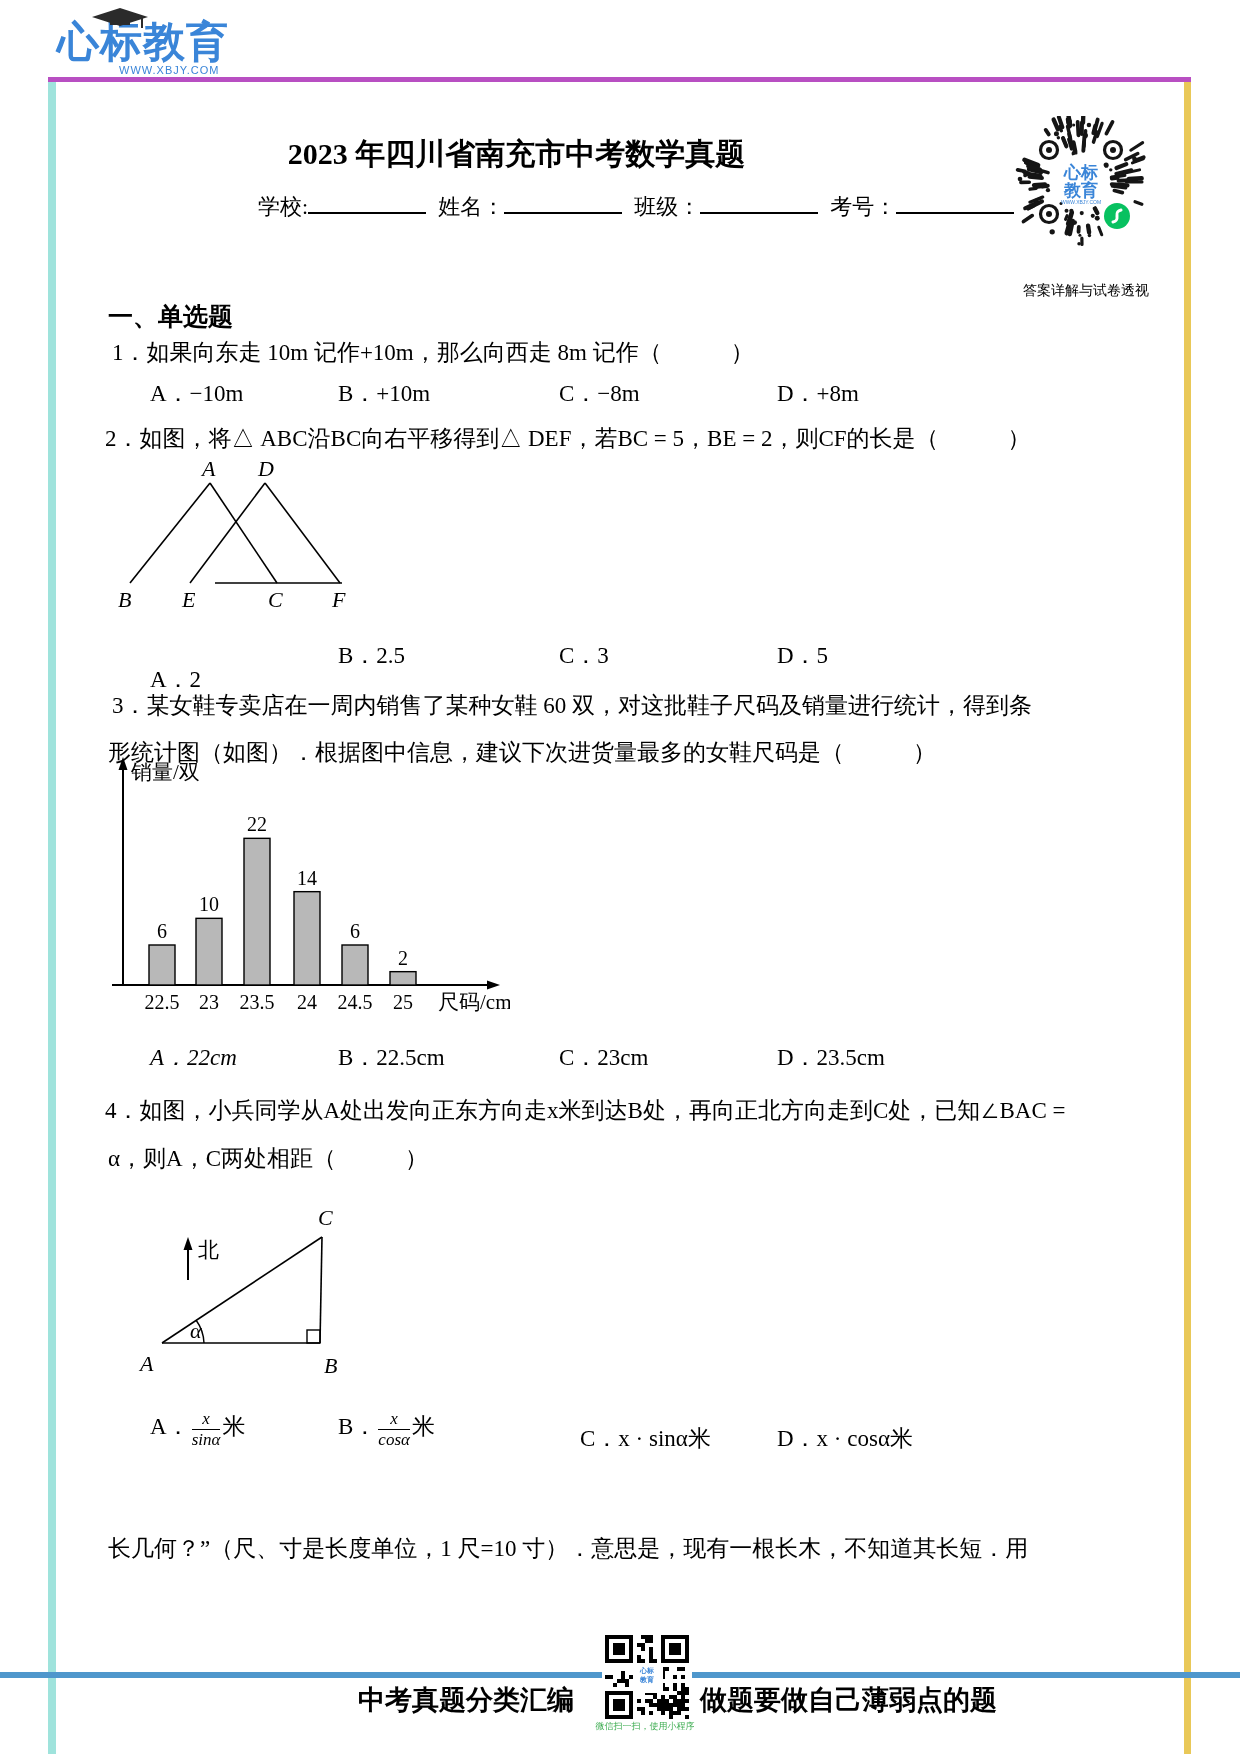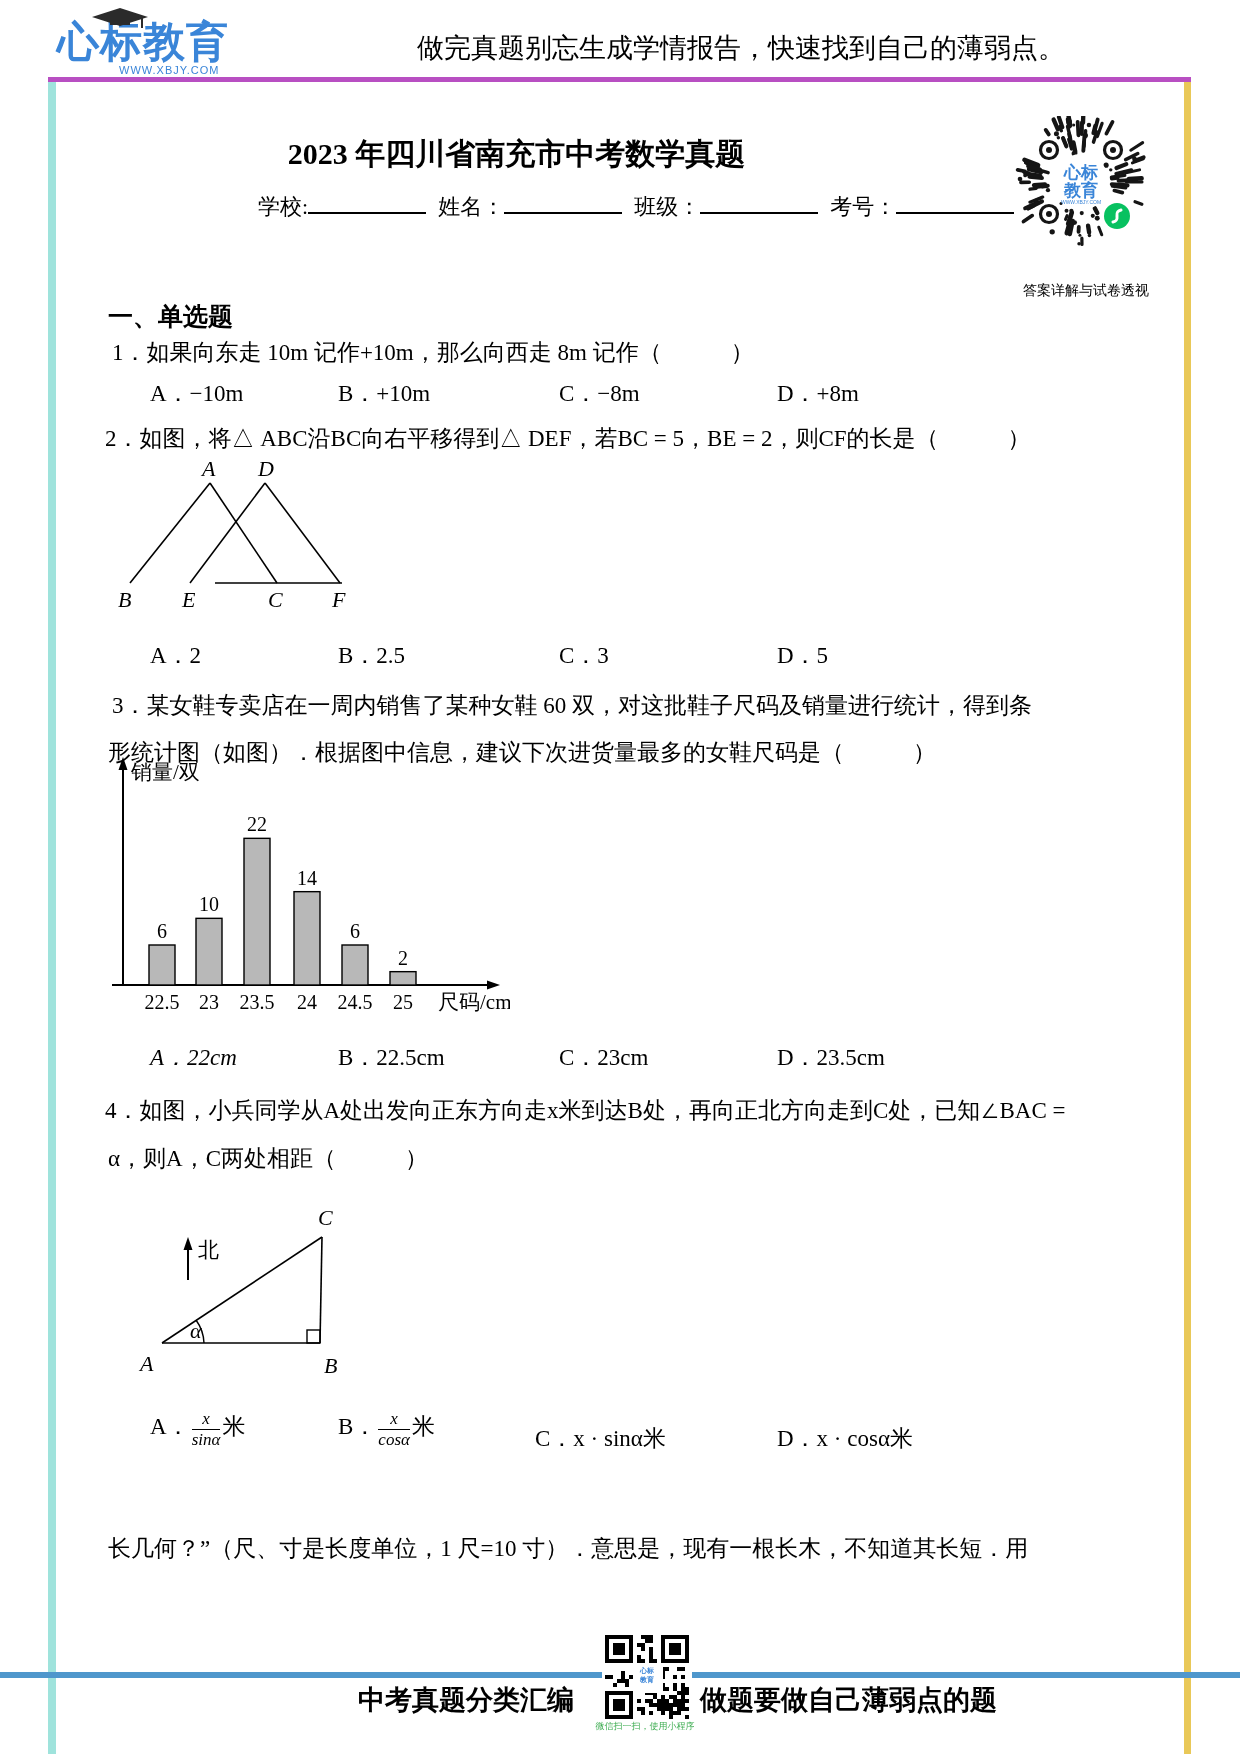--- a/index.html
+++ b/index.html
@@ -40,21 +40,20 @@
 
   <div class="abs" style="left:57px;top:14px;">
     <div class="logo-main" style="color:#3a85d8;">心标教育</div>
     <div class="logo-sub" style="color:#3a85d8;margin:-6px 0 0 62px;">WWW.XBJY.COM</div>
   </div>
   <svg class="abs" style="left:92px;top:6px;" width="56" height="24">
     <polygon points="28,2 56,11 28,20 0,11" fill="#2b2b2b"></polygon>
     <rect x="18" y="14" width="20" height="5" fill="#2b2b2b"></rect>
     <line x1="50" y1="12" x2="50" y2="22" stroke="#2b2b2b" stroke-width="2"></line>
   </svg>
-  <div class="abs slogan" style="right:175px;top:30px;">做完真题别忘生成学情报告，快速找到自己的薄弱点。</div>
 
   <div class="abs rule-top" style="left: 48px; top: 77px; width: 1143px; background: rgb(184, 79, 194);" id="rule-top"></div>
   <div class="abs vbar" style="left: 48px; top: 82px; height: 1672px; background: rgb(159, 227, 220);" id="border-left"></div>
   <div class="abs vbar" style="left: 1184px; top: 82px; height: 1672px; width: 7px; background: rgb(233, 200, 88);" id="border-right"></div>
 
   <div class="abs title">2023 年四川省南充市中考数学真题</div>
   <div class="abs form-row">
     <span>学校:</span><span class="blank"></span><span>姓名：</span><span class="blank"></span><span>班级：</span><span class="blank"></span><span>考号：</span><span class="blank" style="margin-right:0;"></span>
   </div>
 
@@ -189,21 +188,21 @@
     <line x1="175" y1="33" x2="100" y2="133" stroke="#000" stroke-width="1.6"></line>
     <line x1="175" y1="33" x2="250" y2="133" stroke="#000" stroke-width="1.6"></line>
     <text class="mathlab" x="112" y="26">A</text>
     <text class="mathlab" x="168" y="26">D</text>
     <text class="mathlab" x="28" y="157">B</text>
     <text class="mathlab" x="92" y="157">E</text>
     <text class="mathlab" x="178" y="157">C</text>
     <text class="mathlab" x="242" y="157">F</text>
   </svg>
   <div>
-    <span class="abs opt" style="left:150px;top:640px;">A．2</span>
+    <span class="abs opt" style="left:150px;top:664px;">A．2</span>
     <span class="abs opt" style="left:338px;top:640px;">B．2.5</span>
     <span class="abs opt" style="left:559px;top:640px;">C．3</span>
     <span class="abs opt" style="left:777px;top:640px;">D．5</span>
   </div>
 
   <div class="abs qtext" style="left:112px;top:690px;">3．某女鞋专卖店在一周内销售了某种女鞋 60 双，对这批鞋子尺码及销量进行统计，得到条</div>
   <div class="abs qtext" style="left:108px;top:737px;">形统计图（如图）．根据图中信息，建议下次进货量最多的女鞋尺码是（　　　）</div>
   <svg class="abs" style="left:100px;top:755px;" width="410" height="264" id="bar-chart-svg">
       <line x1="23" y1="230" x2="23" y2="12" stroke="#000" stroke-width="2"></line>
       <polygon points="23,2 18.5,15 27.5,15" fill="#000"></polygon>
@@ -249,21 +248,21 @@
     <polygon points="58,42 53.5,55 62.5,55" fill="#000"></polygon>
     <text class="cjklab" x="68" y="62">北</text>
     <text class="mathlab" x="188" y="30">C</text>
     <text class="mathlab" x="60" y="143">α</text>
     <text class="mathlab" x="10" y="176">A</text>
     <text class="mathlab" x="194" y="178">B</text>
   </svg>
   <div>
     <span class="abs opt" style="left:150px;top:1409px;"><span>A．</span><span class="frac"><span class="num">x</span><span class="den">sinα</span></span><span>米</span></span>
     <span class="abs opt" style="left:338px;top:1409px;"><span>B．</span><span class="frac"><span class="num">x</span><span class="den">cosα</span></span><span>米</span></span>
-    <span class="abs opt" style="left:535px;top:1423px;">C．x · sinα米</span>
+    <span class="abs opt" style="left:580px;top:1423px;">C．x · sinα米</span>
     <span class="abs opt" style="left:777px;top:1423px;">D．x · cosα米</span>
   </div>
 
   <div class="abs qtext" style="left:108px;top:1533px;">长几何？”（尺、寸是长度单位，1 尺=10 寸）．意思是，现有一根长木，不知道其长短．用</div>
 
   <div class="abs" style="left: 0px; top: 1672px; width: 1240px; height: 6px; background: rgb(79, 151, 204);" id="footer-rule"></div>
   <div class="abs footer-text" style="left:358px;top:1682px;">中考真题分类汇编</div>
   <div class="abs footer-text" style="left:700px;top:1682px;">做题要做自己薄弱点的题</div>
   <div class="abs footer-qr" style="left:602px;top:1632px;">
     <svg width="84" height="84" id="footer-qr-svg">

